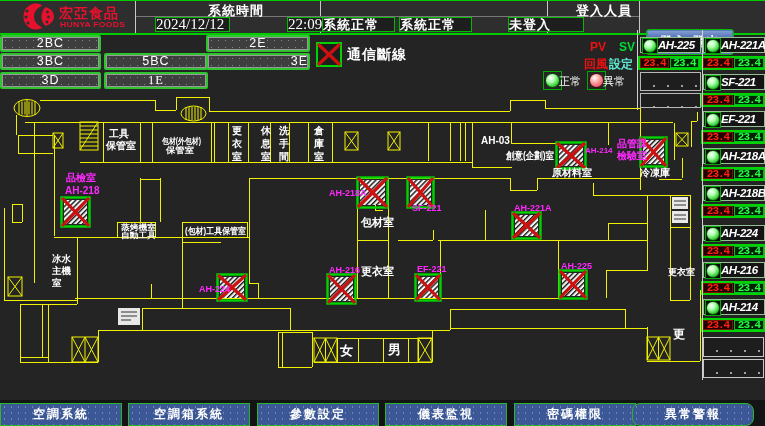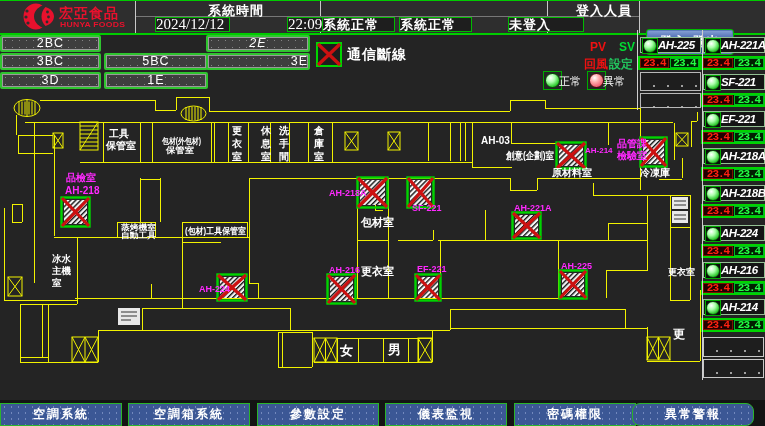--- a/index.html
+++ b/index.html
@@ -55,35 +55,35 @@
 
 <div style="position:absolute;left:316px;top:42px;width:22px;height:21px;border:2px solid #00d400;background:#1d1d1d;"></div>
 <svg width="34" height="33" viewBox="0 0 34 33" style="position:absolute;left:312px;top:38px;">
 <line x1="6" y1="6" x2="28" y2="27" stroke="#cc1111" stroke-width="3.4"></line>
 <line x1="28" y1="6" x2="6" y2="27" stroke="#cc1111" stroke-width="3.4"></line>
     </svg>
 <div style="position:absolute;left:347px;top:46px;color:#fff;font-size:14px;font-weight:bold;letter-spacing:1px;">通信斷線</div>
 <div style="position:absolute;left:590px;top:40px;color:#ee1111;font-size:12px;font-weight:bold;">PV</div>
 <div style="position:absolute;left:619px;top:40px;color:#00dd33;font-size:12px;font-weight:bold;">SV</div>
 <div style="position:absolute;left:584px;top:56px;color:#ee1111;font-size:12px;font-weight:bold;">回風</div>
-<div style="position:absolute;left:609px;top:56px;color:#22c55e;font-size:12px;font-weight:bold;">設定</div>
+<div style="position:absolute;left:609px;top:56px;color:#5eead4;font-size:12px;font-weight:bold;">設定</div>
 <div style="position:absolute;left:543px;top:71px;width:17px;height:17px;border:1px solid #00aa00;"></div>
     <div style="position:absolute;left:545px;top:73px;width:13px;height:13px;border-radius:50%;border:1px solid #0a4a0a;background:radial-gradient(circle at 36% 30%,#ffffff,#aaffaa 35%,#33cc33 70%,#0a7a0a);"></div>
 <div style="position:absolute;left:559px;top:74px;color:#fff;font-size:11px;">正常</div>
 <div style="position:absolute;left:587px;top:71px;width:17px;height:17px;border:1px solid #00aa00;"></div>
     <div style="position:absolute;left:589px;top:73px;width:13px;height:13px;border-radius:50%;border:1px solid #4a0a0a;background:radial-gradient(circle at 36% 30%,#ffffff,#ffaaaa 35%,#ee6677 70%,#991122);"></div>
 <div style="position:absolute;left:603px;top:74px;color:#fff;font-size:11px;">異常</div>
 
 <div class="fb" style="left:0px;top:35px;width:97px;">2BC</div>
-<div class="fb" style="left:206px;top:35px;width:100px;font-style:italic;">2E</div>
+<div class="fb" style="left:206px;top:35px;width:100px;">2E</div>
 <div class="fb" style="left:0px;top:53px;width:97px;">3BC</div>
 <div class="fb" style="left:104px;top:53px;width:100px;">5BC</div>
 <div class="fb" style="left:206px;top:53px;width:100px;text-align:right;">3E</div>
 <div class="fb" style="left:0px;top:72px;width:97px;">3D</div>
-<div class="fb" style="left:104px;top:72px;width:100px;">1E</div>
+<div class="fb" style="left:104px;top:72px;width:100px;font-family:Liberation Serif, serif;">1E</div>
 
 <svg width="765" height="426" viewBox="0 0 765 426" style="position:absolute;left:0;top:0;font-family:'Liberation Sans',sans-serif;">
 <defs>
 <pattern id="hat" width="3.6" height="3.6" patternTransform="rotate(45)" patternUnits="userSpaceOnUse">
 <rect width="3.6" height="3.6" fill="#f5f5f5"></rect>
           <rect width="1.4" height="3.6" fill="#151515"></rect>
 </pattern>
 </defs>
 <g stroke="#f2f200" stroke-width="1" fill="none" shape-rendering="crispEdges">
 <line x1="40" y1="100" x2="155" y2="100"></line>

